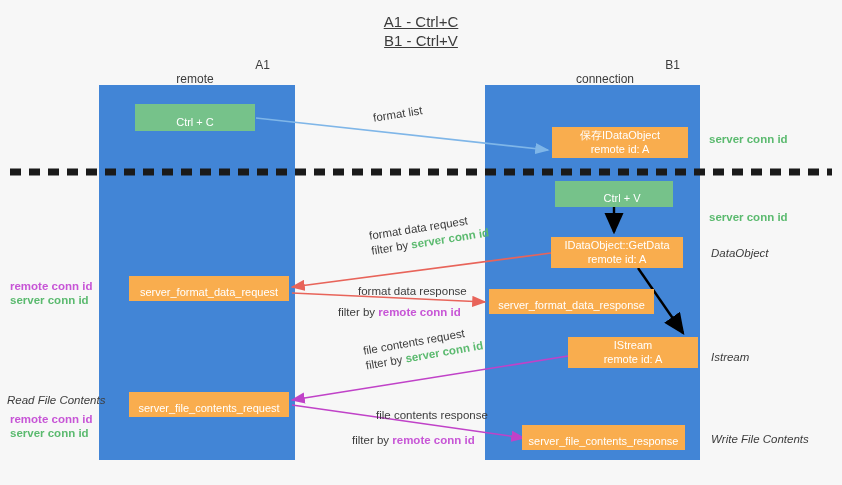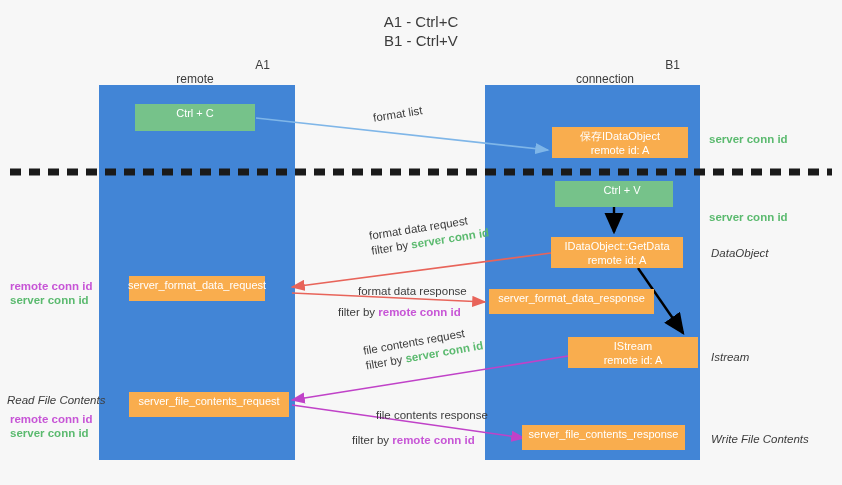--- a/index.html
+++ b/index.html
@@ -16,20 +16,21 @@
   }
   .abs { position: absolute; }
 
   
   #title {
     left: 0; top: 12px; width: 842px;
     text-align: center;
     font-size: 15px;
     color: #3c3c3c;
     line-height: 19px;
+    text-decoration: underline;
   }
 
   
   .col-header {
     text-align: center;
     font-size: 12px;
     color: #3c3c3c;
     line-height: 14px;
   }
   .col-header .ch-name { display: block; text-align: right; }
@@ -38,21 +39,21 @@
   
   .lane {
     background: #4285d6;
   }
 
   
   .box {
     display: flex;
     flex-direction: column;
     align-items: center;
-    justify-content: flex-start;
+    justify-content: flex-end;
     color: #ffffff;
     font-size: 11px;
     line-height: 14px;
     text-align: center;
     padding: 2px 4px;
   }
   .box-green  { background: #76c28a; }
   .box-orange { background: #f9ad4e; }
 
   
@@ -154,21 +155,21 @@
   <div class="abs box box-orange" style="left:551px; top:237px; width:132px; height:31px;">
     <span>IDataObject::GetData</span>
     <span>remote id: A</span>
   </div>
 
   <div class="abs box box-orange" style="left:568px; top:337px; width:130px; height:31px;">
     <span>IStream</span>
     <span>remote id: A</span>
   </div>
 
-  <div class="abs box box-orange" style="left:129px; top:276px; width:136px; height:25px;">
+  <div class="abs box box-orange" style="left:129px; top:276px; width:160px; height:25px;">
     <span>server_format_data_request</span>
   </div>
 
   <div class="abs box box-orange" style="left:489px; top:289px; width:165px; height:25px;">
     <span>server_format_data_response</span>
   </div>
 
   <div class="abs box box-orange" style="left:129px; top:392px; width:160px; height:25px;">
     <span>server_file_contents_request</span>
   </div>

